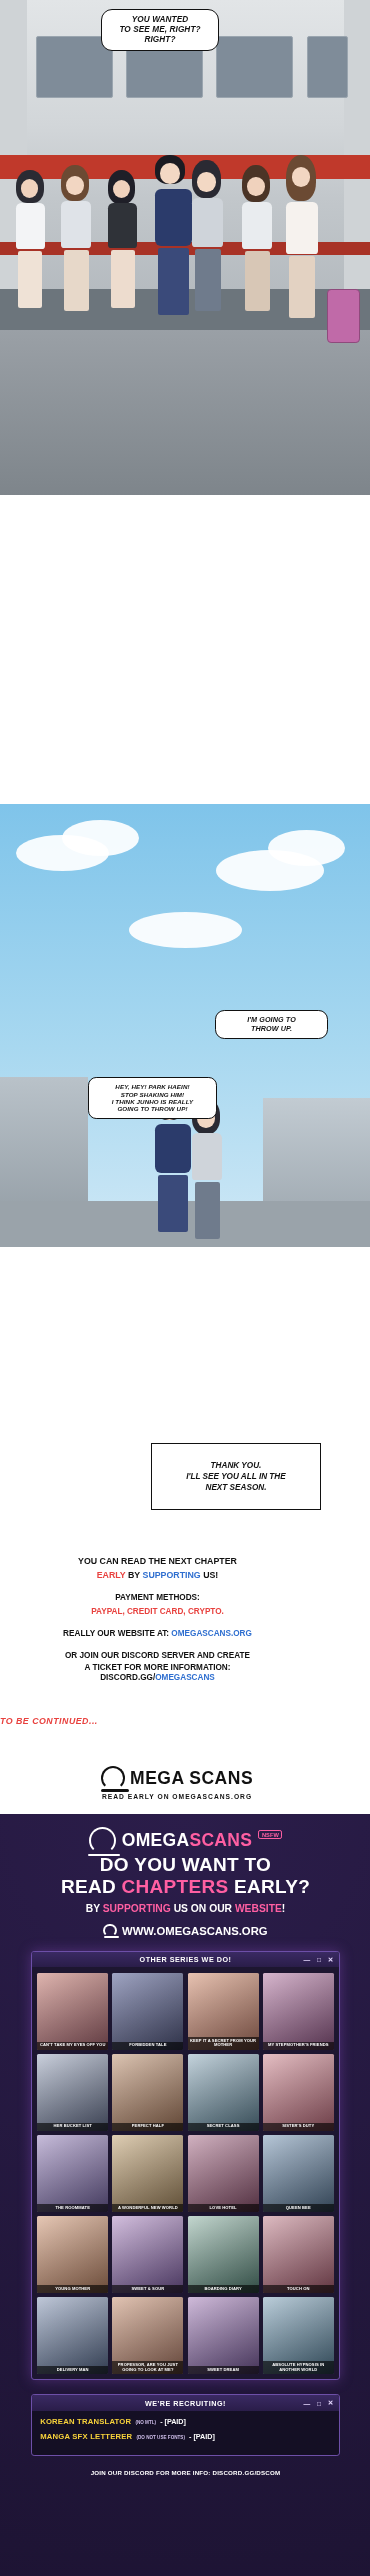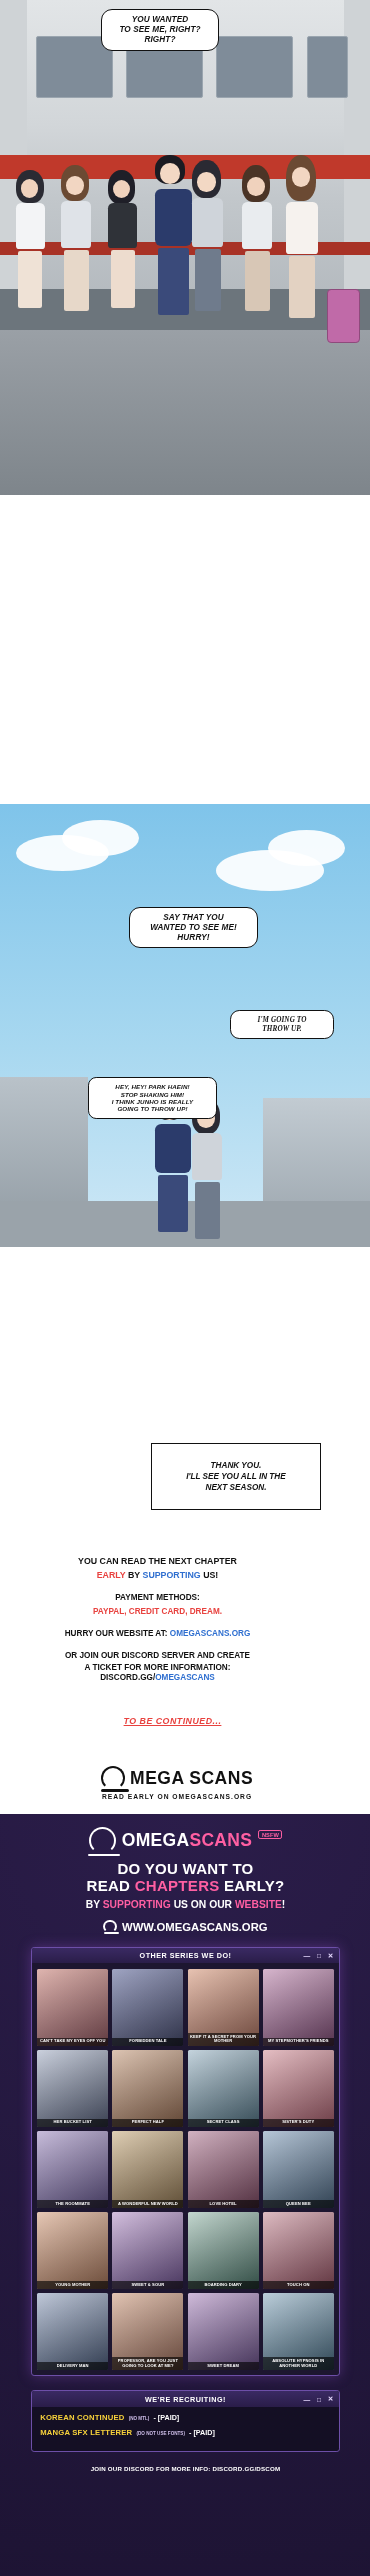--- a/index.html
+++ b/index.html
@@ -101,22 +101,22 @@
     line-height: 1.35;
     display: flex; align-items: center; justify-content: center;
     padding: 6.2px;
     margin-left: 48px;
   }
   .credits { position: absolute; width: 315px; text-align: center; }
   .credits .line { font-weight: 800; color: #111; margin: 0 auto; }
   .credits .red { color: #e8423f; }
   .credits .blue { color: #2f6fd0; }
   .tobecont {
-    position:absolute; width:345px; text-align:center;
-    color:#e8423f; font-weight:800; font-style:italic; letter-spacing:0.5px;text-decoration:underline;
+    position:absolute; width:345px; text-align:left;
+    color:#e8423f; font-weight:800; font-style:italic; letter-spacing:0.5px;
   }
 
   
   .logoband {
     position:absolute; left:0; width:354px; background:#ffffff;
     display:flex; flex-direction:column; align-items:center; justify-content:center;
   }
   .omegaword { display:flex; align-items:center; gap:5.2px; }
   .omegaword .glyph {
     width:24px; height:24px; border:2.6px solid #111; border-radius:50%;
@@ -144,21 +144,21 @@
   .promo-logo .mark:after{
     content:""; position:absolute; left:-2.6px; bottom:-4.1px; width:32px; height:2.6px;
     background:#fff; border-radius:1.5px;
   }
   .promo-logo .name { font-size:17.5px; font-weight:900; letter-spacing:0.3px; }
   .promo-logo .name .pink { color:#ff5fa2; }
   .nsfw {
     font-size:5.7px; font-weight:900; color:#ff5fa2; border:1px solid #ff5fa2;
     padding:0.5px 2.6px; border-radius:2.1px; align-self:flex-start; margin-top:3.1px;
   }
-  .promo h2 { margin-top:6px; font-size:15px; font-weight:900; letter-spacing:0.3px; text-align:center; }
+  .promo h2 { margin-top:0; font-size:19px; font-weight:900; letter-spacing:0.3px; text-align:center; }
   .promo h2 .pink { color:#ff5fa2; }
   .promo h3 { margin-top:4.1px; font-size:10.3px; font-weight:800; text-align:center; line-height:1.3;}
   .promo h3 .pink { color:#ff5fa2; }
   .promo .site {
     margin-top:8.2px; font-size:11.3px; font-weight:900; display:flex; align-items:center; gap:5.2px;
   }
   .promo .site .mk {
     width:13.4px;height:13.4px;border-radius:50%;border:2.1px solid #fff;border-bottom-color:transparent;position:relative;
   }
   .promo .site .mk:after{content:"";position:absolute;left:-1.5px;bottom:-2.6px;width:15.5px;height:2.1px;background:#fff;border-radius:1px;}
@@ -297,26 +297,21 @@
       <div class="body" style="width:36px;height:49px;background:#2b3b6b;margin-top:4.1px;border-radius:6.2px;"></div>
       <div class="legs" style="width:30px;height:57px;background:#3a4a7a;margin:2.1px 0 0 3.1px;"></div>
     </div>
     <div class="fig" style="left:192px;top:294px;">
       <div class="hair" style="width:28px;height:36px;background:#2a2a33;"></div>
       <div class="head" style="width:17.5px;height:18.5px;background:#f3d8c4;margin:-25px 0 0 5.2px;"></div>
       <div class="body" style="width:30px;height:47px;background:#cfd4da;margin-top:5.2px;"></div>
       <div class="legs" style="width:25px;height:57px;background:#6f7b8c;margin:2.1px 0 0 2.6px;"></div>
     </div>
 
-    <div class="bubble" style="left:129px;top:103px;width:129px;font-size:8.2px;">
-      <span style="white-space:pre-line;">SAY THAT YOU
-WANTED TO SEE ME!
-HURRY!</span>
-    </div>
-    <div class="bubble" style="left:230px;top:206px;width:104px;font-size:7.2px;border-radius:9.3px;font-family:Liberation Serif, serif;">
+    <div class="bubble" style="left:215px;top:206px;width:113px;font-size:7.2px;border-radius:9.3px;">
       <span style="white-space:pre-line;">I'M GOING TO
 THROW UP.</span>
     </div>
     <div class="bubble" style="left:88px;top:273px;width:129px;font-size:6.2px;border-radius:8.2px;">
       <span style="white-space:pre-line;">HEY, HEY! PARK HAEIN!
 STOP SHAKING HIM!
 I THINK JUNHO IS REALLY
 GOING TO THROW UP!</span>
     </div>
   </div>
@@ -331,24 +326,24 @@
     <div class="line" style="font-size:8.8px;margin-bottom:4.1px;">
       <span>YOU CAN READ THE NEXT CHAPTER</span>
     </div>
     <div class="line" style="font-size:8.8px;margin-bottom:13.4px;">
       <span class="red">EARLY</span><span> BY </span><span class="blue">SUPPORTING</span><span> US!</span>
     </div>
     <div class="line" style="font-size:8.2px;margin-bottom:4.1px;">
       <span>PAYMENT METHODS:</span>
     </div>
     <div class="line red" style="font-size:8.2px;margin-bottom:13.4px;">
-      <span>PAYPAL, CREDIT CARD, DREAM.</span>
+      <span>PAYPAL, CREDIT CARD, CRYPTO.</span>
     </div>
     <div class="line" style="font-size:8.2px;margin-bottom:13.4px;">
-      <span>HURRY OUR WEBSITE AT: </span><span class="blue">OMEGASCANS.ORG</span>
+      <span>REALLY OUR WEBSITE AT: </span><span class="blue">OMEGASCANS.ORG</span>
     </div>
     <div class="line" style="font-size:8.2px;margin-bottom:3.1px;">
       <span>OR JOIN OUR DISCORD SERVER AND CREATE</span>
     </div>
     <div class="line" style="font-size:8.2px;margin-bottom:1px;">
       <span>A TICKET FOR MORE INFORMATION:</span>
     </div>
     <div class="line" style="font-size:8.2px;">
       <span>DISCORD.GG/</span><span class="blue">OMEGASCANS</span>
     </div>
@@ -487,21 +482,21 @@
       <div class="rwin-title">
         <span>WE'RE RECRUITING!</span>
         <span class="win-btns">
           <span>—</span>
           <span>□</span>
           <span>✕</span>
         </span>
       </div>
       <div id="roles-list">
           <div class="rrow">
-            <span class="role">KOREAN CONTINUED</span>
+            <span class="role">KOREAN TRANSLATOR</span>
             <span class="note">(NO MTL)</span>
             <span class="pay">- [PAID]</span>
           </div>
           <div class="rrow">
             <span class="role">MANGA SFX LETTERER</span>
             <span class="note">(DO NOT USE FONTS)</span>
             <span class="pay">- [PAID]</span>
           </div>
         </div>
       <div class="spacer"></div>

